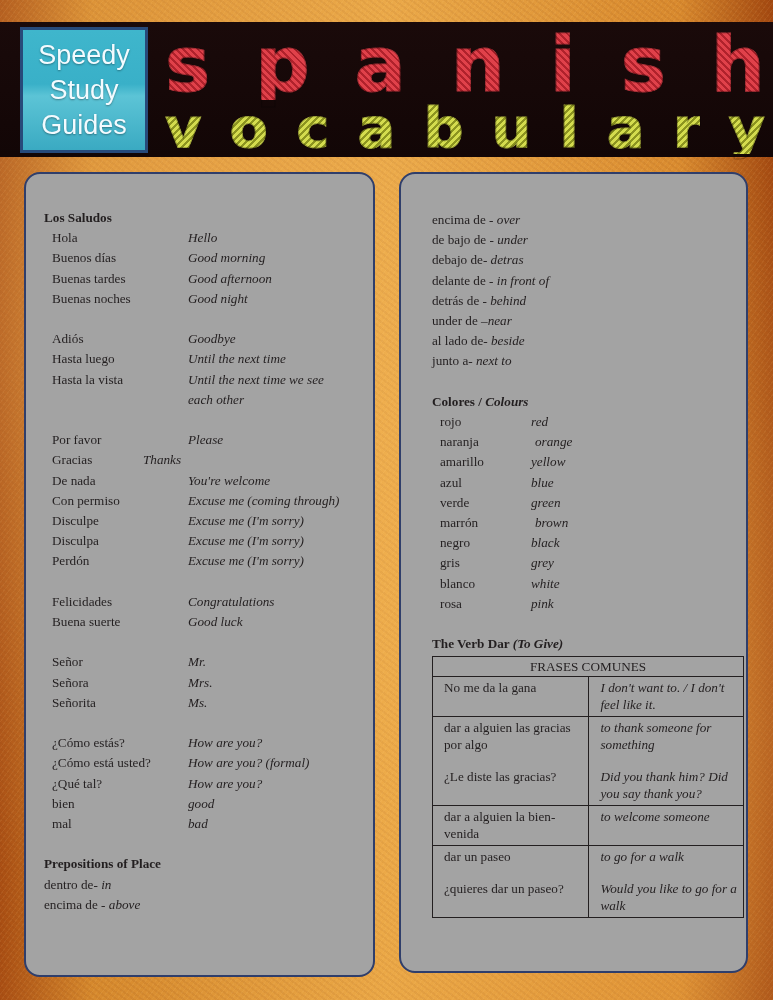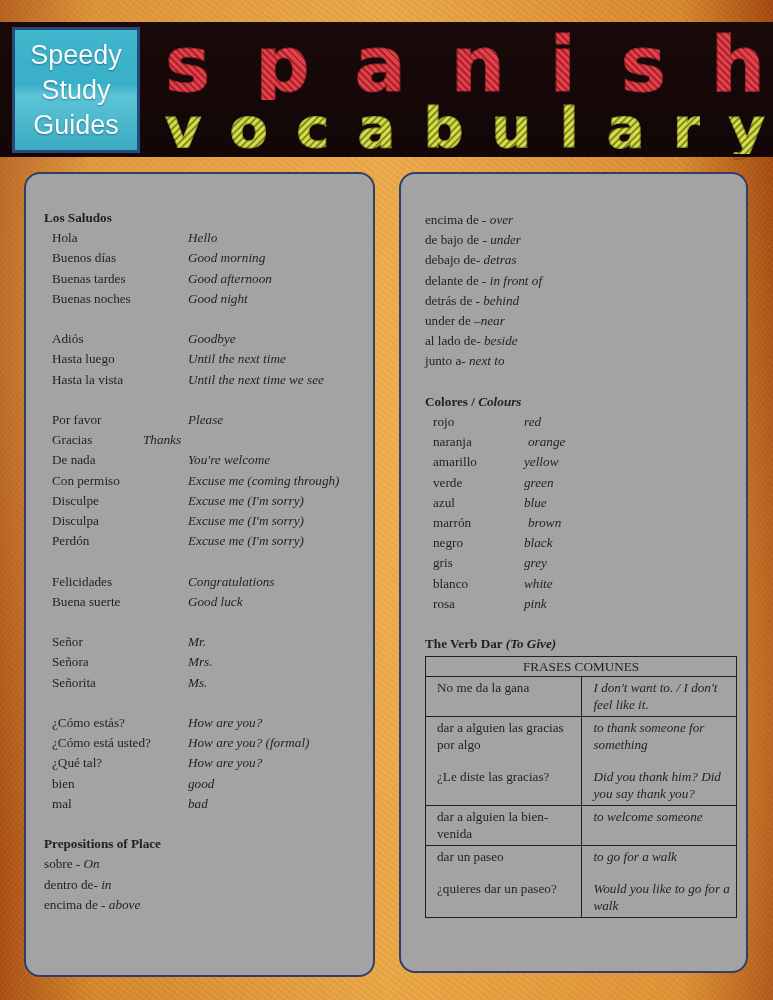--- a/index.html
+++ b/index.html
@@ -13,21 +13,21 @@
       radial-gradient(ellipse at 80% 70%, rgba(255,190,90,0.35), transparent 60%),
       repeating-linear-gradient(37deg, rgba(120,50,10,0.08) 0 2px, transparent 2px 5px),
       repeating-linear-gradient(-53deg, rgba(255,220,150,0.08) 0 1px, transparent 1px 4px),
       linear-gradient(90deg, #a94e13 0%, #d6892d 12%, #e8a544 50%, #d98a2e 88%, #a34810 100%);
   }
   .banner {
     position: absolute; left: 0; top: 22px; width: 773px; height: 135px;
     background: linear-gradient(180deg, #1a0a0a 0%, #120606 100%);
   }
   .brand {
-    position: absolute; left: 12px; top: 27px; width: 128px; height: 126px;
+    position: absolute; left: 20px; top: 27px; width: 128px; height: 126px;
     border: 3px solid #274a7a;
     background: linear-gradient(180deg, #3fb6cc 0%, #39b0c8 45%, #5cc4d6 55%, #3aaac2 100%);
     display: flex; flex-direction: column; align-items: center; justify-content: center;
   }
   .brand span {
     display: block; color: #f3fbff; font-family: "Liberation Sans", sans-serif;
     font-size: 27px; line-height: 35px; text-shadow: 0 1px 2px rgba(0,0,0,0.35);
   }
   .title-row {
     position: absolute; left: 165px; width: 600px;
@@ -53,21 +53,21 @@
     -webkit-text-fill-color: transparent;
   }
   .panel {
     position: absolute; background: #a3a3a3;
     border: 2px solid #2f3e6b; border-radius: 16px;
   }
   .panel.left { left: 24px; top: 172px; width: 351px; height: 805px; }
   .panel.right { left: 399px; top: 172px; width: 349px; height: 801px; }
   .content { position: absolute; font-size: 13.2px; line-height: 20.2px; }
   .panel.left .content { left: 18px; top: 34px; width: 320px; }
-  .panel.right .content { left: 24px; top: 36px; width: 320px; }
+  .panel.right .content { left: 31px; top: 36px; width: 320px; }
   .h { font-weight: bold; }
   .row { display: flex; white-space: nowrap; margin-left: 8px; }
   .row .es { width: 136px; flex: none; }
   .row .en { font-style: italic; }
   .row.short .es { width: 91px; }
   .row.inline .es { width: auto; }
   .row.inline .en { margin-left: 4px; }
   .gap { height: 20.2px; }
   .en-i { font-style: italic; }
   .colors .row .es { width: 91px; }
@@ -141,20 +141,24 @@
         <span class="en">Goodbye</span>
       </div>
     <div class="row">
         <span class="es">Hasta luego</span>
         <span class="en">Until the next time</span>
       </div>
     <div class="row">
         <span class="es">Hasta la vista</span>
         <span class="en">Until the next time we see</span>
       </div>
+    <div class="row">
+        <span class="es"></span>
+        <span class="en">each other</span>
+      </div>
     <div class="gap"></div>
 
     <div class="row">
         <span class="es">Por favor</span>
         <span class="en">Please</span>
       </div>
     <div class="row short">
         <span class="es">Gracias</span>
         <span class="en">Thanks</span>
       </div>
@@ -220,21 +224,20 @@
         <span class="es">bien</span>
         <span class="en">good</span>
       </div>
     <div class="row">
         <span class="es">mal</span>
         <span class="en">bad</span>
       </div>
     <div class="gap"></div>
 
     <div class="h">Prepositions of Place</div>
-    <div><span>sobre - </span><span class="en-i">On</span></div>
     <div><span>dentro de- </span><span class="en-i">in</span></div>
     <div><span>encima de - </span><span class="en-i">above</span></div>
   </div>
 </div>
 
 <div class="panel right">
   <div class="content">
     <div><span>encima de - </span><span class="en-i">over</span></div>
     <div><span>de bajo de - </span><span class="en-i">under</span></div>
     <div><span>debajo de- </span><span class="en-i">detras</span></div>
@@ -253,26 +256,26 @@
         </div>
       <div class="row inline">
           <span class="es">naranja</span>
           <span class="en">orange</span>
         </div>
       <div class="row">
           <span class="es">amarillo</span>
           <span class="en">yellow</span>
         </div>
       <div class="row">
+          <span class="es">azul</span>
+          <span class="en">blue</span>
+        </div>
+      <div class="row">
           <span class="es">verde</span>
           <span class="en">green</span>
-        </div>
-      <div class="row">
-          <span class="es">azul</span>
-          <span class="en">blue</span>
         </div>
       <div class="row inline">
           <span class="es">marrón</span>
           <span class="en">brown</span>
         </div>
       <div class="row">
           <span class="es">negro</span>
           <span class="en">black</span>
         </div>
       <div class="row">

